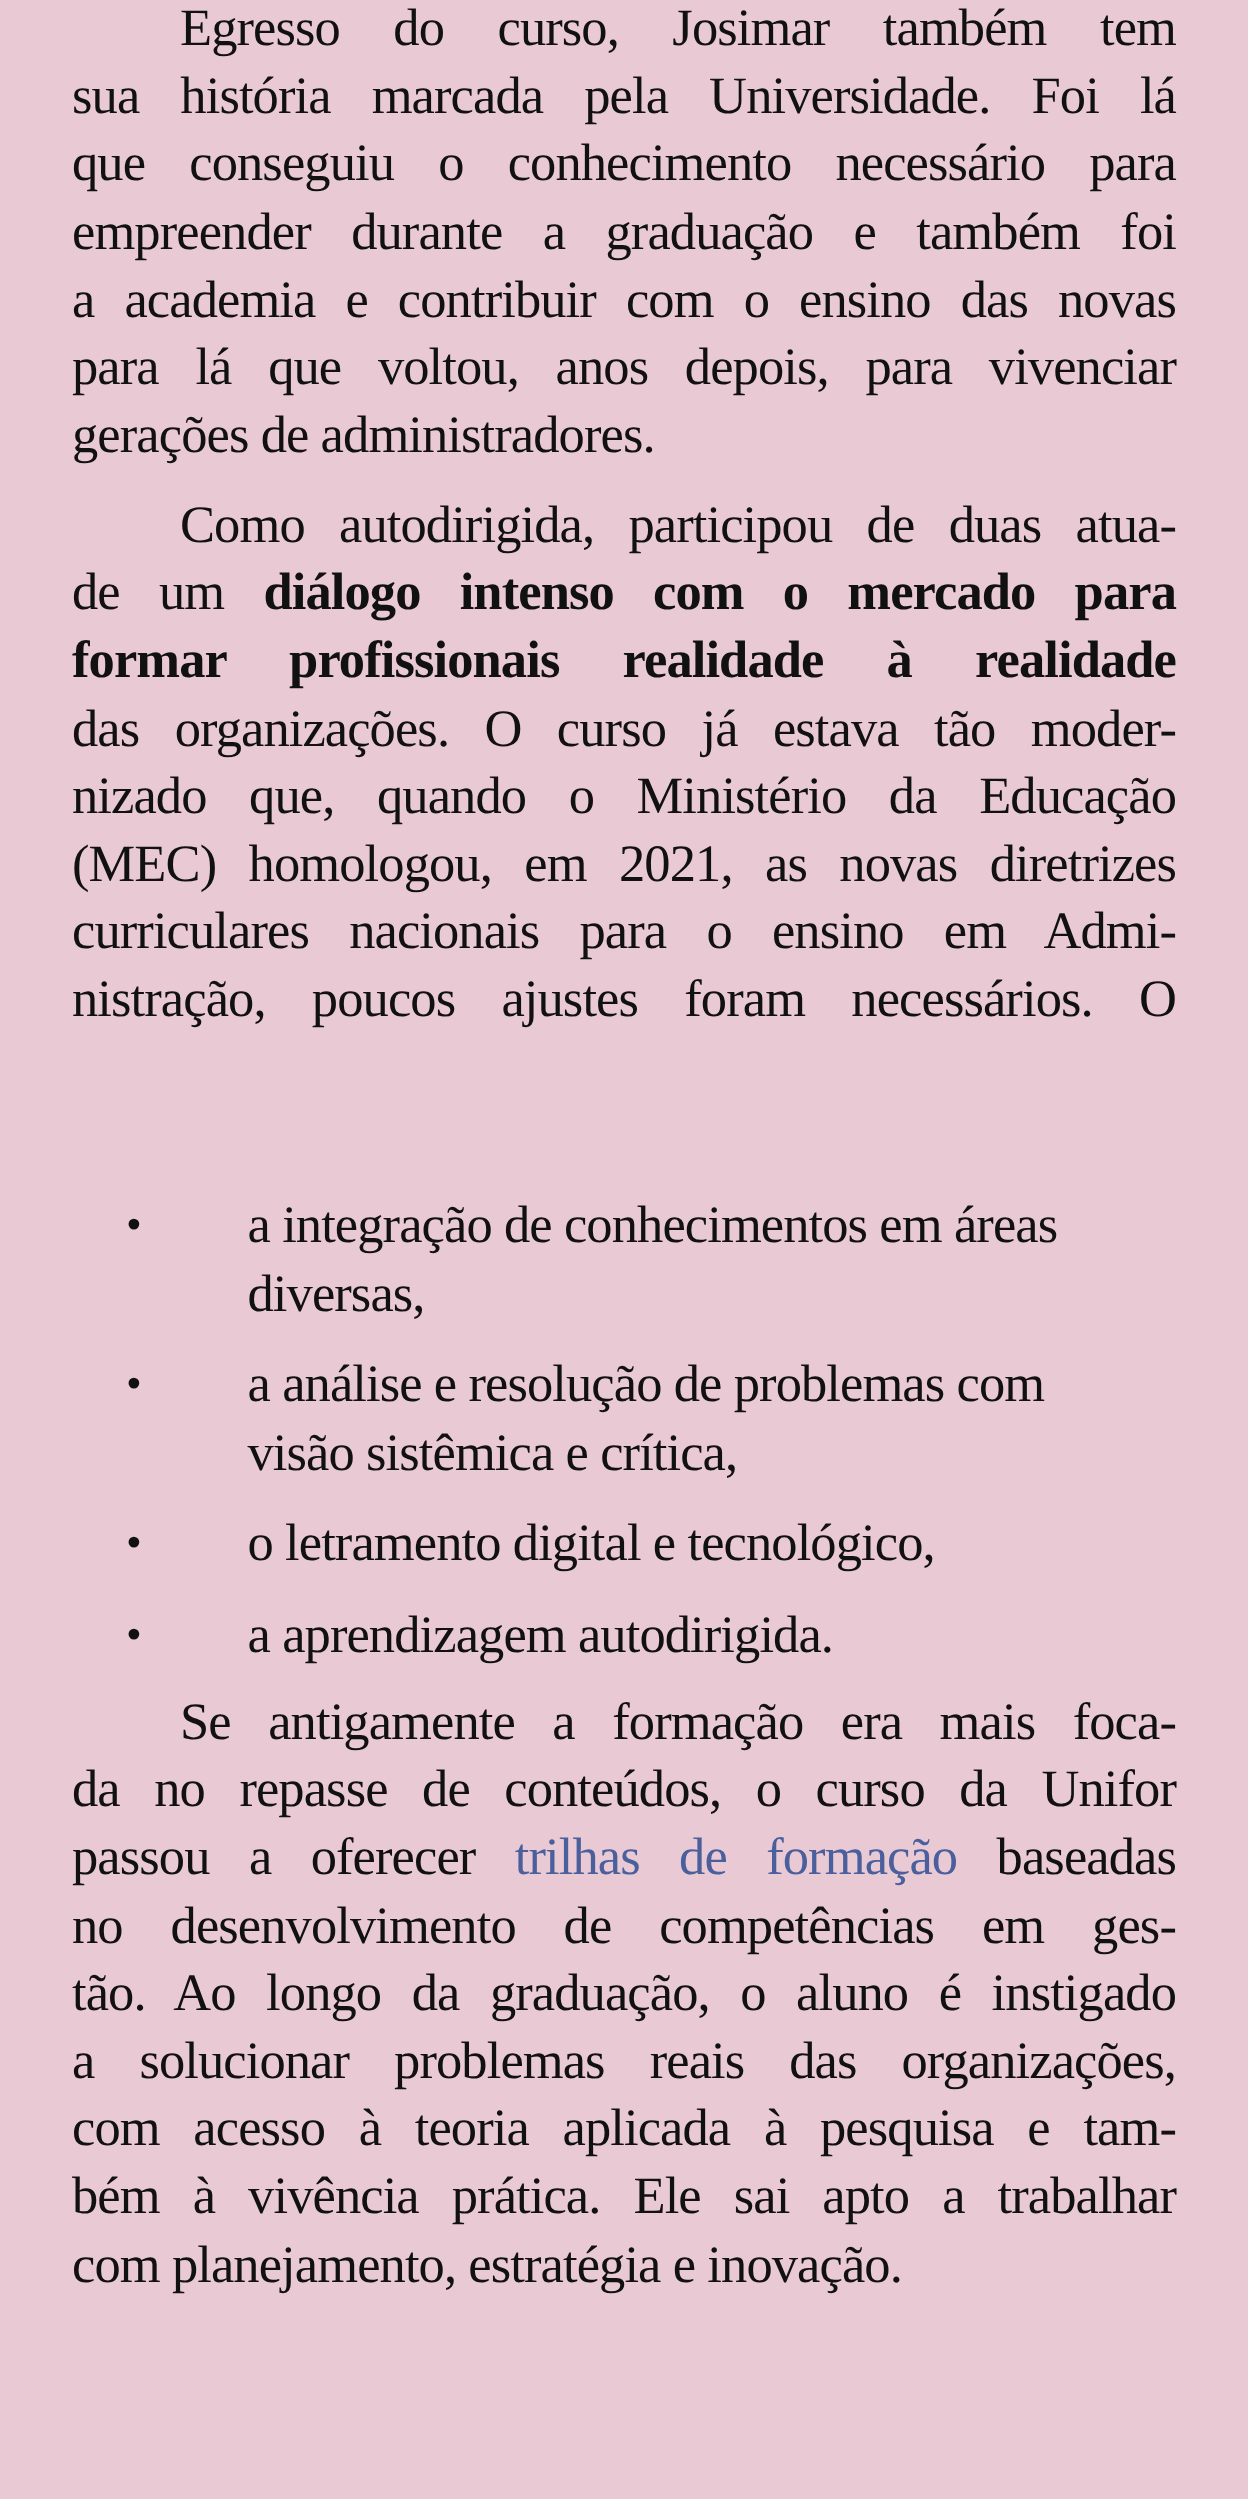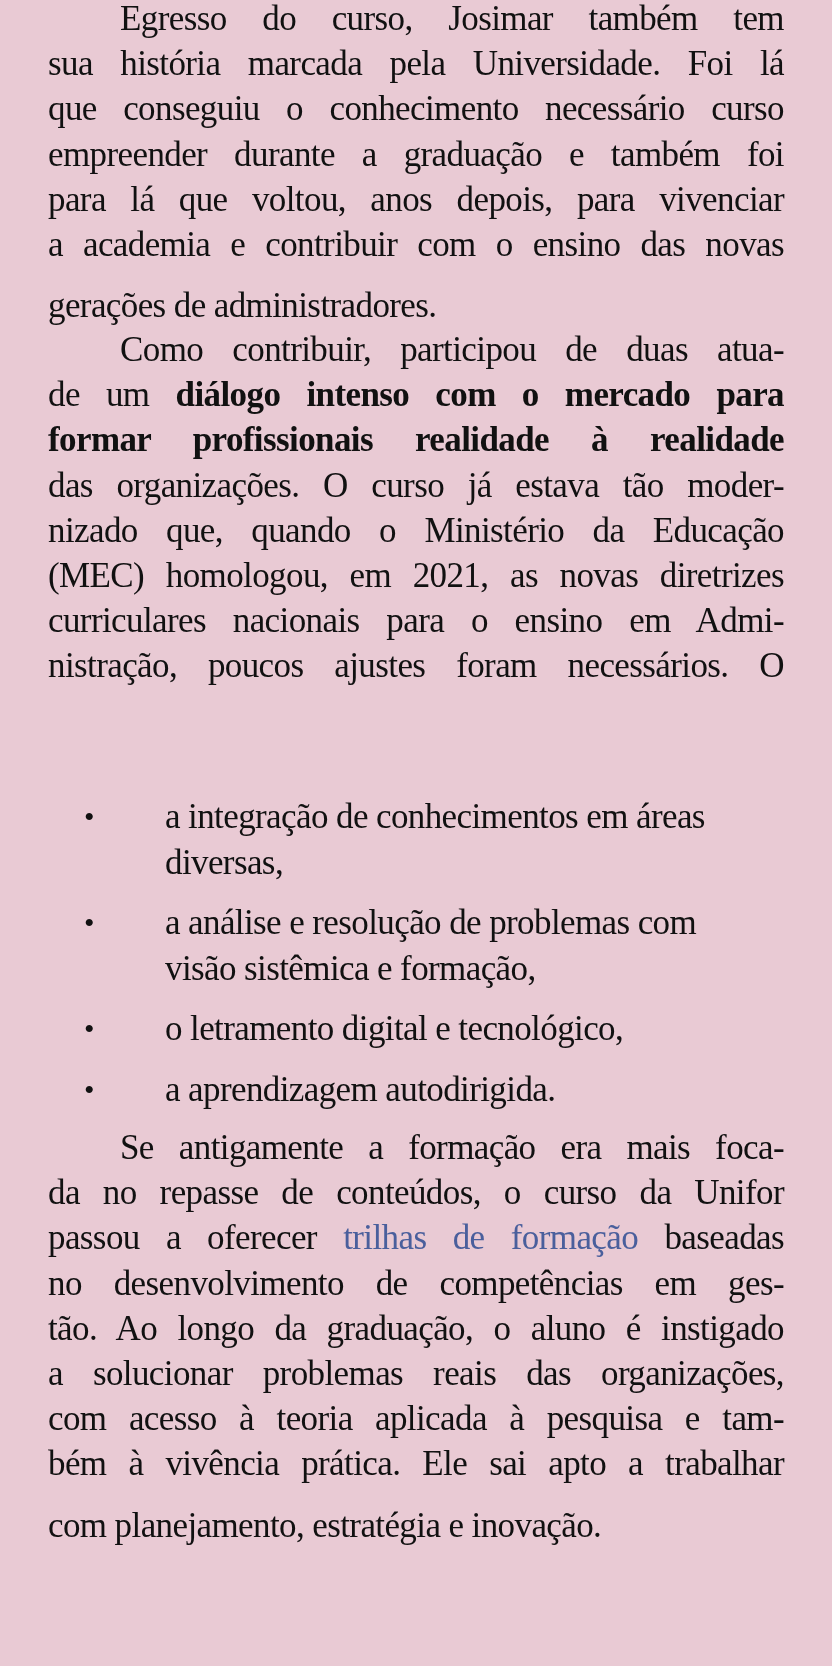--- a/index.html
+++ b/index.html
@@ -11,65 +11,65 @@
   }
   .page { position: relative; width: 832px; height: 1210px; }
   .para { position: absolute; left: 48px; width: 736px; }
   .line {
     height: 45.2px; line-height: 45.2px;
     font-size: 35px;
     white-space: nowrap;
     text-align: justify; text-align-last: justify;
     letter-spacing: -0.6px;
   }
-  .line.last { text-align-last: left; margin-top: 16px; }
+  .line.last { text-align-last: left; }
   .line.indent { padding-left: 72px; }
   .bold { font-weight: bold; }
   .link { color: #4a5f9c; }
   .bullets { position: absolute; left: 84px; width: 700px; }
   .bullet { position: relative; padding-left: 36px; margin-bottom: 15px; }
   .bullet .dot { position: absolute; left: 0; top: 0; font-size: 30px; line-height: 45px; }
   .bullet .bl { height: 45.5px; line-height: 45.5px; font-size: 35px; letter-spacing: -0.6px; white-space: nowrap; margin-left: 45px; }
 </style>
 </head>
 <body>
 
 <div class="page">
 
   <div class="para" style="top:-4px;">
     <div class="line indent">Egresso do curso, Josimar também tem</div>
     <div class="line">sua história marcada pela Universidade. Foi lá</div>
-    <div class="line">que conseguiu o conhecimento necessário curso</div>
+    <div class="line">que conseguiu o conhecimento necessário para</div>
     <div class="line">empreender durante a graduação e também foi</div>
+    <div class="line">a academia e contribuir com o ensino das novas</div>
     <div class="line">para lá que voltou, anos depois, para vivenciar</div>
-    <div class="line">a academia e contribuir com o ensino das novas</div>
     <div class="line last">gerações de administradores.</div>
   </div>
 
   <div class="para" style="top:327px;">
-    <div class="line indent">Como contribuir, participou de duas atua-</div>
+    <div class="line indent">Como autodirigida, participou de duas atua-</div>
     <div class="line"><span>de um </span> <span class="bold">diálogo intenso com o mercado para</span></div>
     <div class="line bold">formar profissionais realidade à realidade</div>
     <div class="line">das organizações. O curso já estava tão moder-</div>
     <div class="line">nizado que, quando o Ministério da Educação</div>
     <div class="line">(MEC) homologou, em 2021, as novas diretrizes</div>
     <div class="line">curriculares nacionais para o ensino em Admi-</div>
     <div class="line">nistração, poucos ajustes foram necessários. O</div>
   </div>
 
   <div class="bullets" style="top:794px;">
     <div class="bullet">
       <span class="dot">•</span>
       <div class="bl">a integração de conhecimentos em áreas</div>
       <div class="bl">diversas,</div>
     </div>
     <div class="bullet">
       <span class="dot">•</span>
       <div class="bl">a análise e resolução de problemas com</div>
-      <div class="bl">visão sistêmica e formação,</div>
+      <div class="bl">visão sistêmica e crítica,</div>
     </div>
     <div class="bullet">
       <span class="dot">•</span>
       <div class="bl">o letramento digital e tecnológico,</div>
     </div>
     <div class="bullet">
       <span class="dot">•</span>
       <div class="bl">a aprendizagem autodirigida.</div>
     </div>
   </div>

